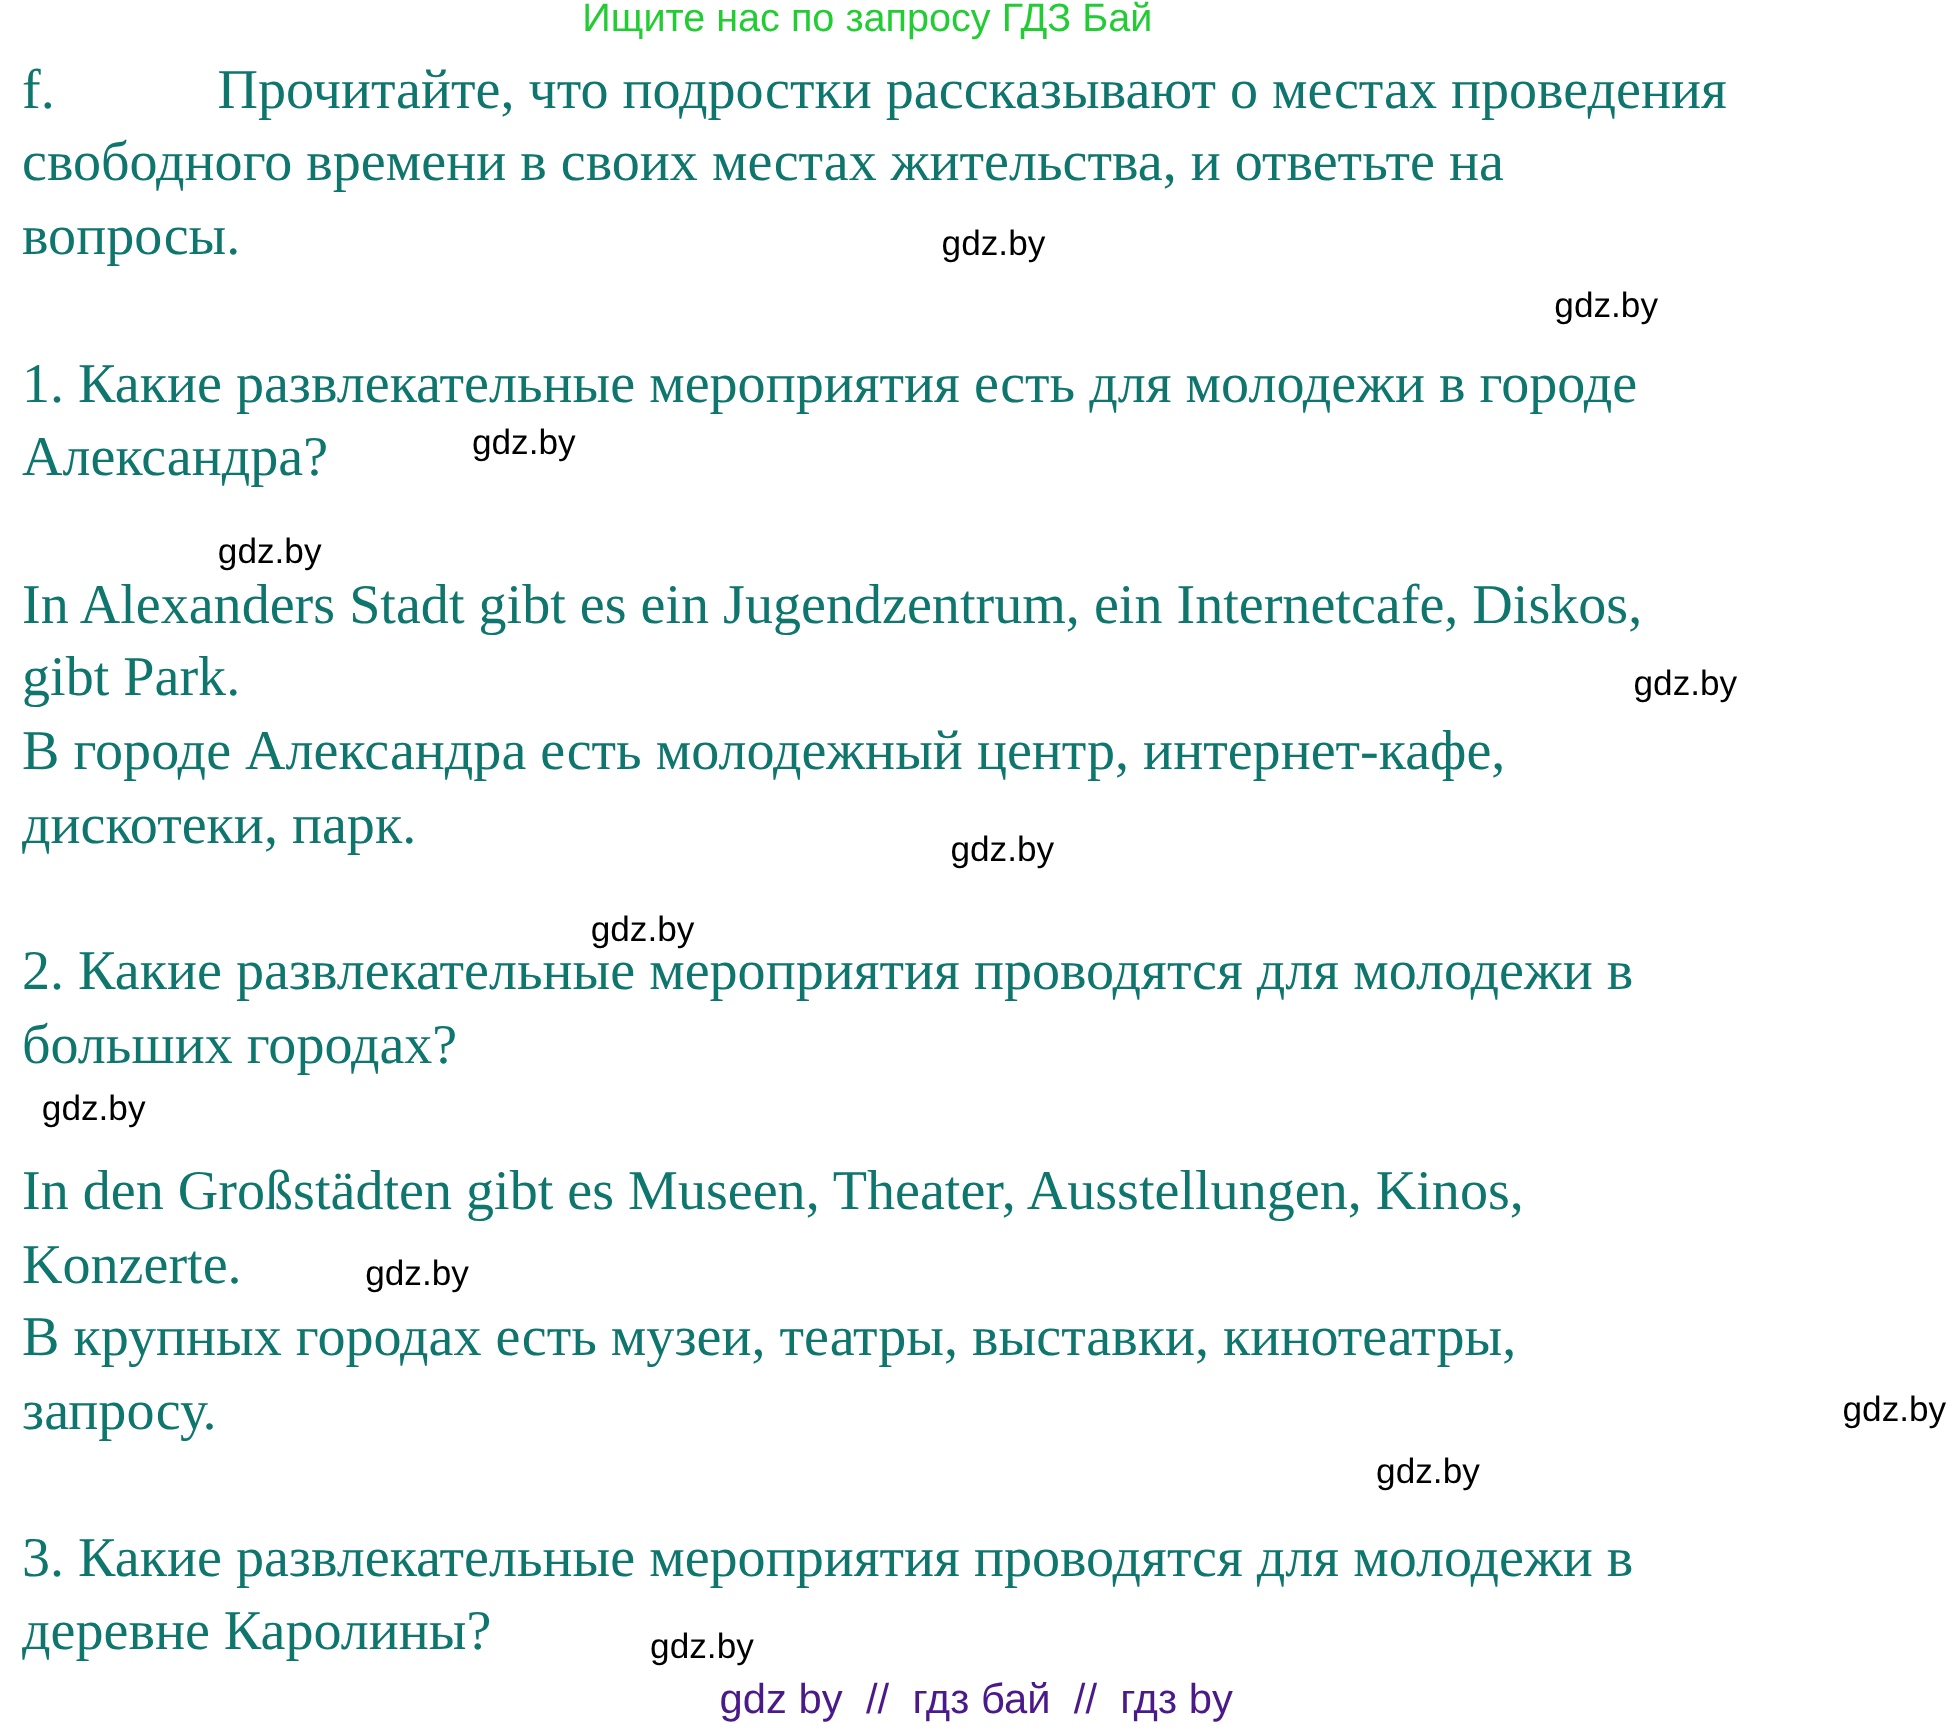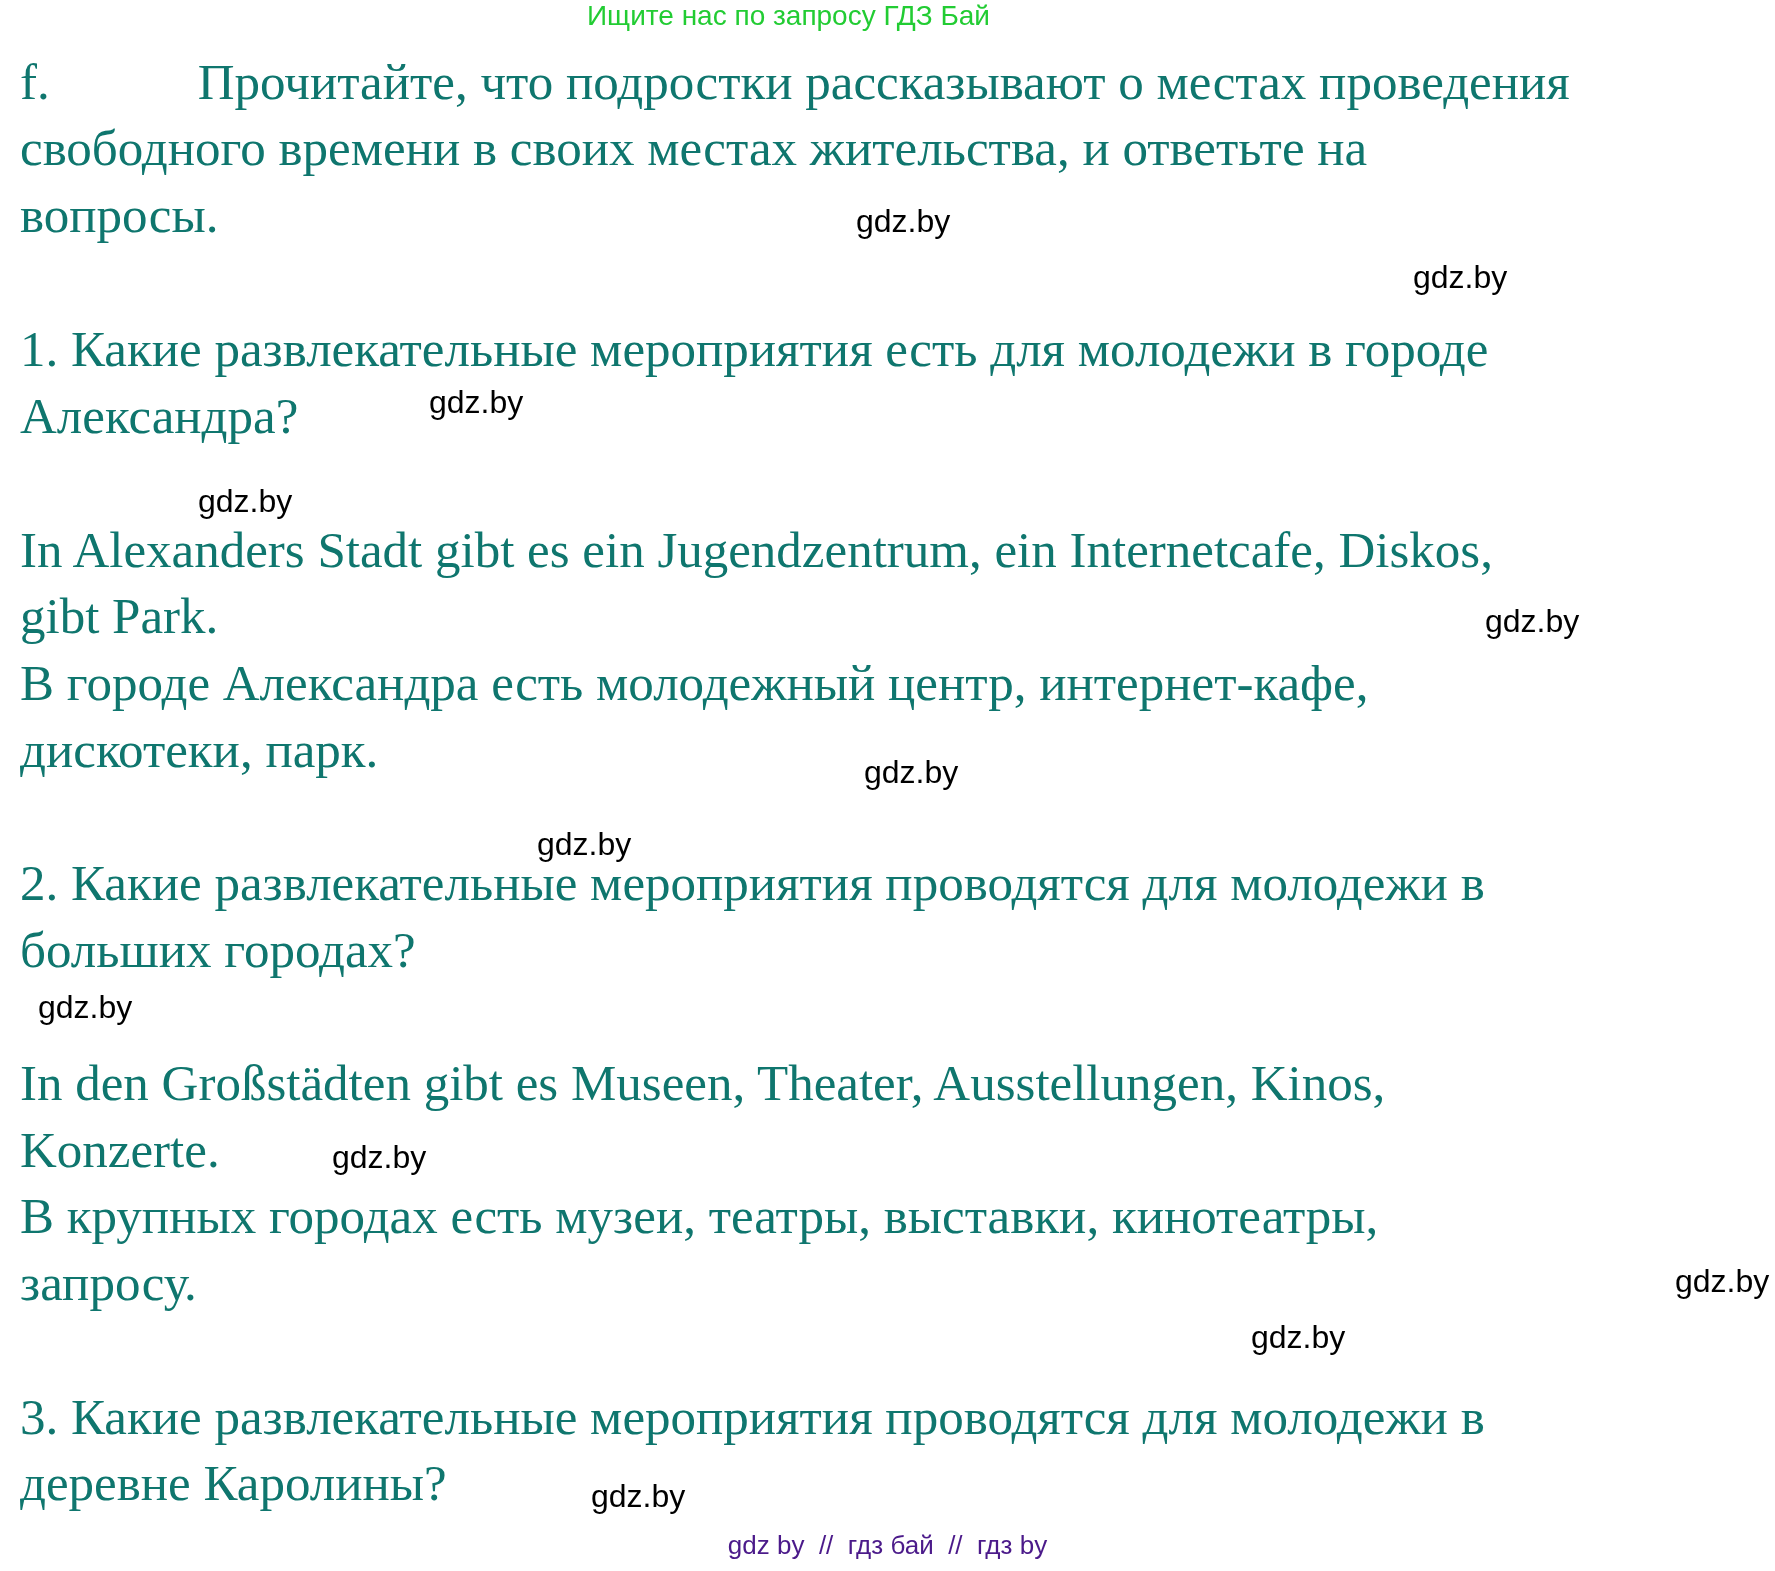--- a/index.html
+++ b/index.html
@@ -1,37 +1,37 @@
 <!DOCTYPE html>
 <html><head>
 <meta charset="utf-8">
 <style>
   html, body { margin: 0; padding: 0; background: #ffffff; }
   body { width: 1775px; height: 1571px; position: relative; overflow: hidden; }
   .top-banner {
     position: absolute; left: 0; width: 1577px; top: 0; height: 34px;
     text-align: center; font-family: "Liberation Sans", sans-serif;
-    font-size: 28px; line-height: 32px; color: #22cc33;
+    font-size: 36px; line-height: 32px; color: #22cc33;
   }
   .line {
     position: absolute; left: 20px; white-space: nowrap;
     font-family: "Liberation Serif", serif; font-size: 51px; line-height: 60px;
     color: #0f766e;
   }
   .line .tab { display: inline-block; width: 148px; }
   .wm {
     position: absolute; white-space: nowrap;
     font-family: "Liberation Sans", sans-serif; font-size: 32px; line-height: 30px;
     color: #000000;
     text-align: right;
   }
   .footer {
     position: absolute; left: 0; width: 1775px; top: 1528px; height: 36px;
     text-align: center; font-family: "Liberation Sans", sans-serif;
-    font-size: 26px; line-height: 34px; color: #4b1a8a;
+    font-size: 38px; line-height: 34px; color: #4b1a8a;
   }
 </style>
 </head>
 <body>
 
 <div class="top-banner">Ищите нас по запросу ГДЗ Бай</div>
 
 <div class="line" style="top:52px;"><span>f.</span><span class="tab"></span><span>Прочитайте, что подростки рассказывают о местах проведения</span></div>
 <div class="line" style="top:118px;">свободного времени в своих местах жительства, и ответьте на</div>
 <div class="line" style="top:185px;">вопросы.</div>

